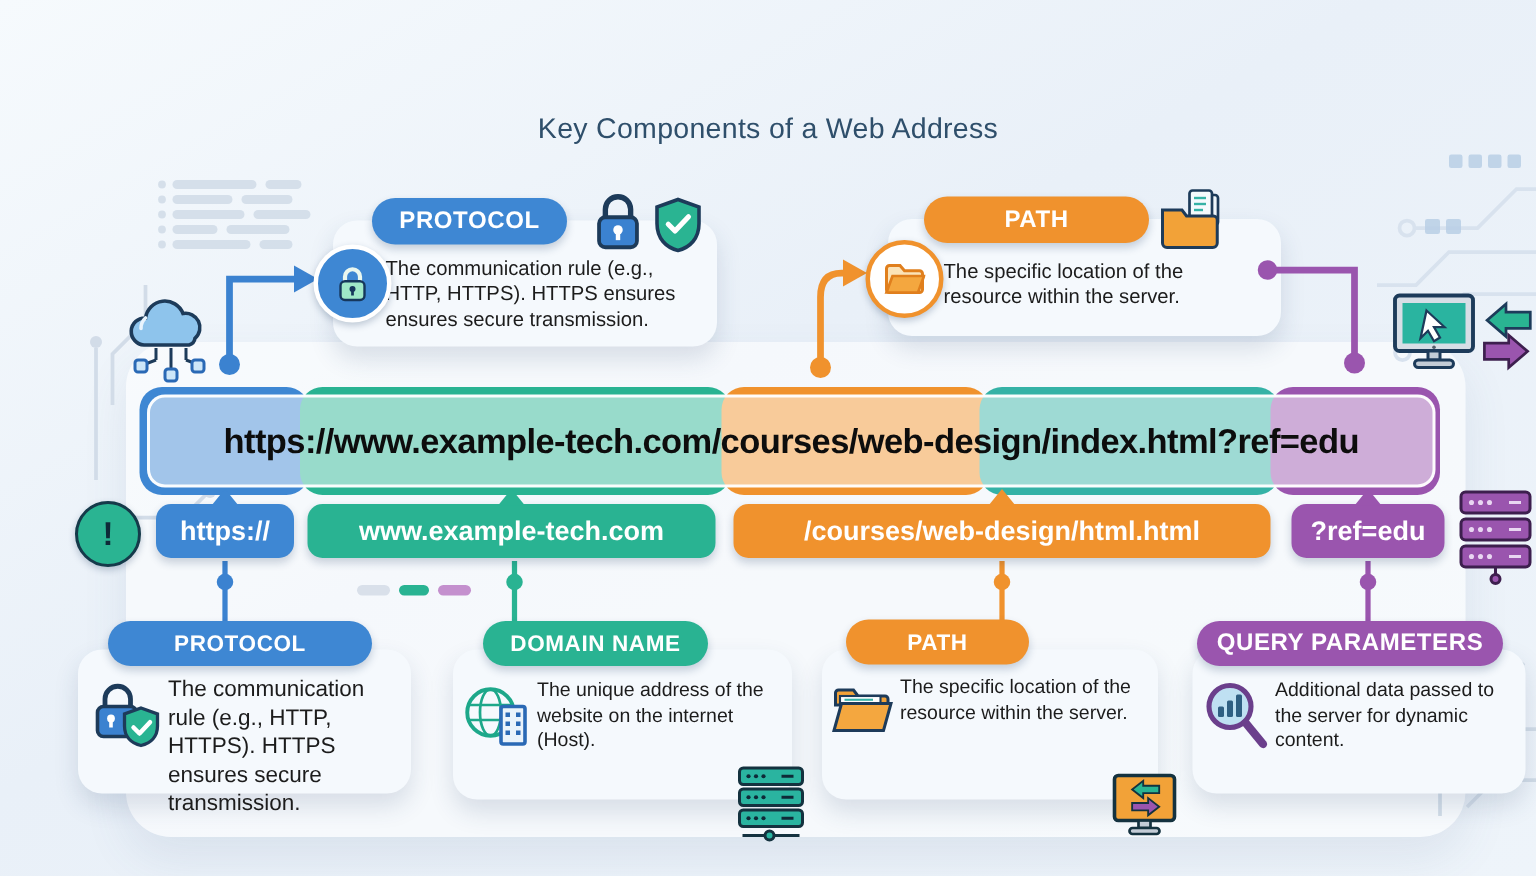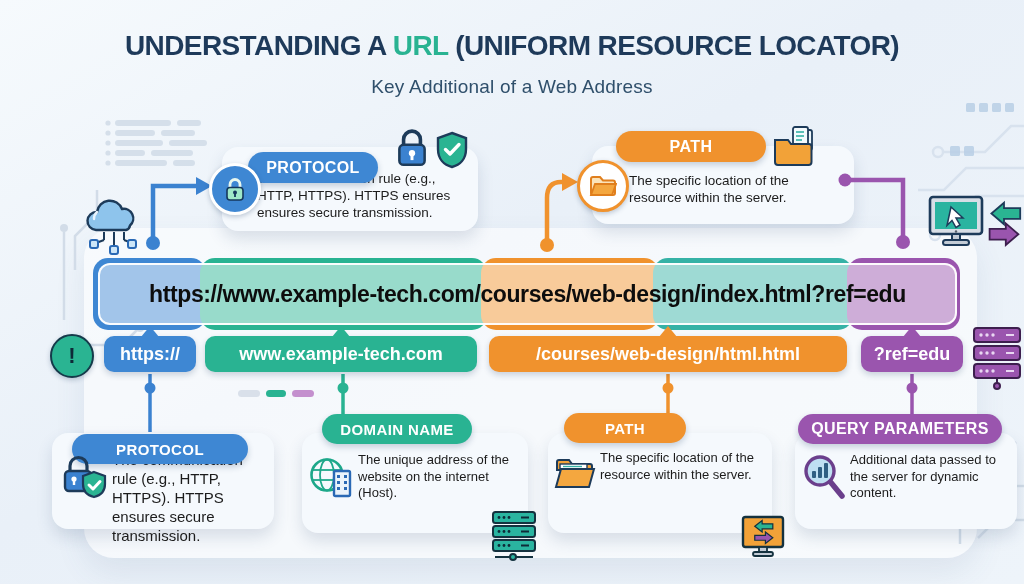--- a/index.html
+++ b/index.html
@@ -22,21 +22,21 @@
   .subtitle{
     position:absolute;left:0;top:76px;width:100%;text-align:center;
     font-size:19px;font-weight:500;color:#2f4f6b;letter-spacing:.2px;
   }
   
   .pill{
     position:absolute;display:flex;align-items:center;justify-content:center;
     color:#fff;font-weight:700;border-radius:16px;z-index:4;
     box-shadow:0 3px 6px rgba(20,50,90,.22);letter-spacing:.4px;
   }
-  .pill.blue{background:#3e87d3;margin-top:20px;} .pill.teal{background:#29b392;}
+  .pill.blue{background:#3e87d3;} .pill.teal{background:#29b392;}
   .pill.orange{background:#f0922d;} .pill.purple{background:#9a55ae;}
   
   .card{
     position:absolute;background:#f5f9fd;border-radius:16px;z-index:2;
     box-shadow:0 8px 16px rgba(40,70,110,.15);
   }
   .desc{position:absolute;color:#1c1c1c;font-size:13.5px;line-height:1.27;z-index:3;}
   .badge{
     position:absolute;z-index:5;border-radius:50%;display:flex;align-items:center;justify-content:center;
     box-shadow:0 2px 5px rgba(20,50,90,.25);
@@ -166,22 +166,21 @@
       <rect x="292" y="390" width="22" height="7" rx="3.5" fill="#c490ce"></rect>
     </g>
   </svg>
 
   <svg class="overlay-top" width="1024" height="584" viewBox="0 0 1024 584">
     <path d="M845 180 H903 V238" stroke="#9a55ae" stroke-width="4.5" fill="none"></path>
     <circle cx="845" cy="180" r="6.5" fill="#9a55ae"></circle>
     <circle cx="903" cy="242" r="7" fill="#9a55ae"></circle>
   </svg>
 
-  <h1 class="title"><span>UNDERSTANDING A </span><span class="hl">URL</span><span> (UNIFORM RESOURCE LOCATOR)</span></h1>
-  <div class="subtitle">Key Additional of a Web Address</div>
+  <div class="subtitle">Key Components of a Web Address</div>
 
   <div class="card" style="left:222px;top:147px;width:256px;height:84px;"></div>
   <div class="pill blue" style="left:248px;top:132px;width:130px;height:31px;font-size:16px;">PROTOCOL</div>
   <div class="badge" style="left:209px;top:163px;width:46px;height:46px;background:#3e87d3;border:3px solid #fff;">
     <svg width="24" height="26" viewBox="0 0 24 26">
         <path d="M7 12 V8.5 a5 5 0 0 1 10 0 V12" fill="none" stroke="#e9f7ef" stroke-width="2.8"></path>
         <rect x="4" y="11.5" width="16" height="12.5" rx="3" fill="#9fe8c8" stroke="#16375c" stroke-width="1.6"></rect>
         <circle cx="12" cy="16.6" r="2" fill="#16375c"></circle>
         <rect x="11.1" y="17.4" width="1.8" height="3.6" fill="#16375c"></rect>
       </svg>

